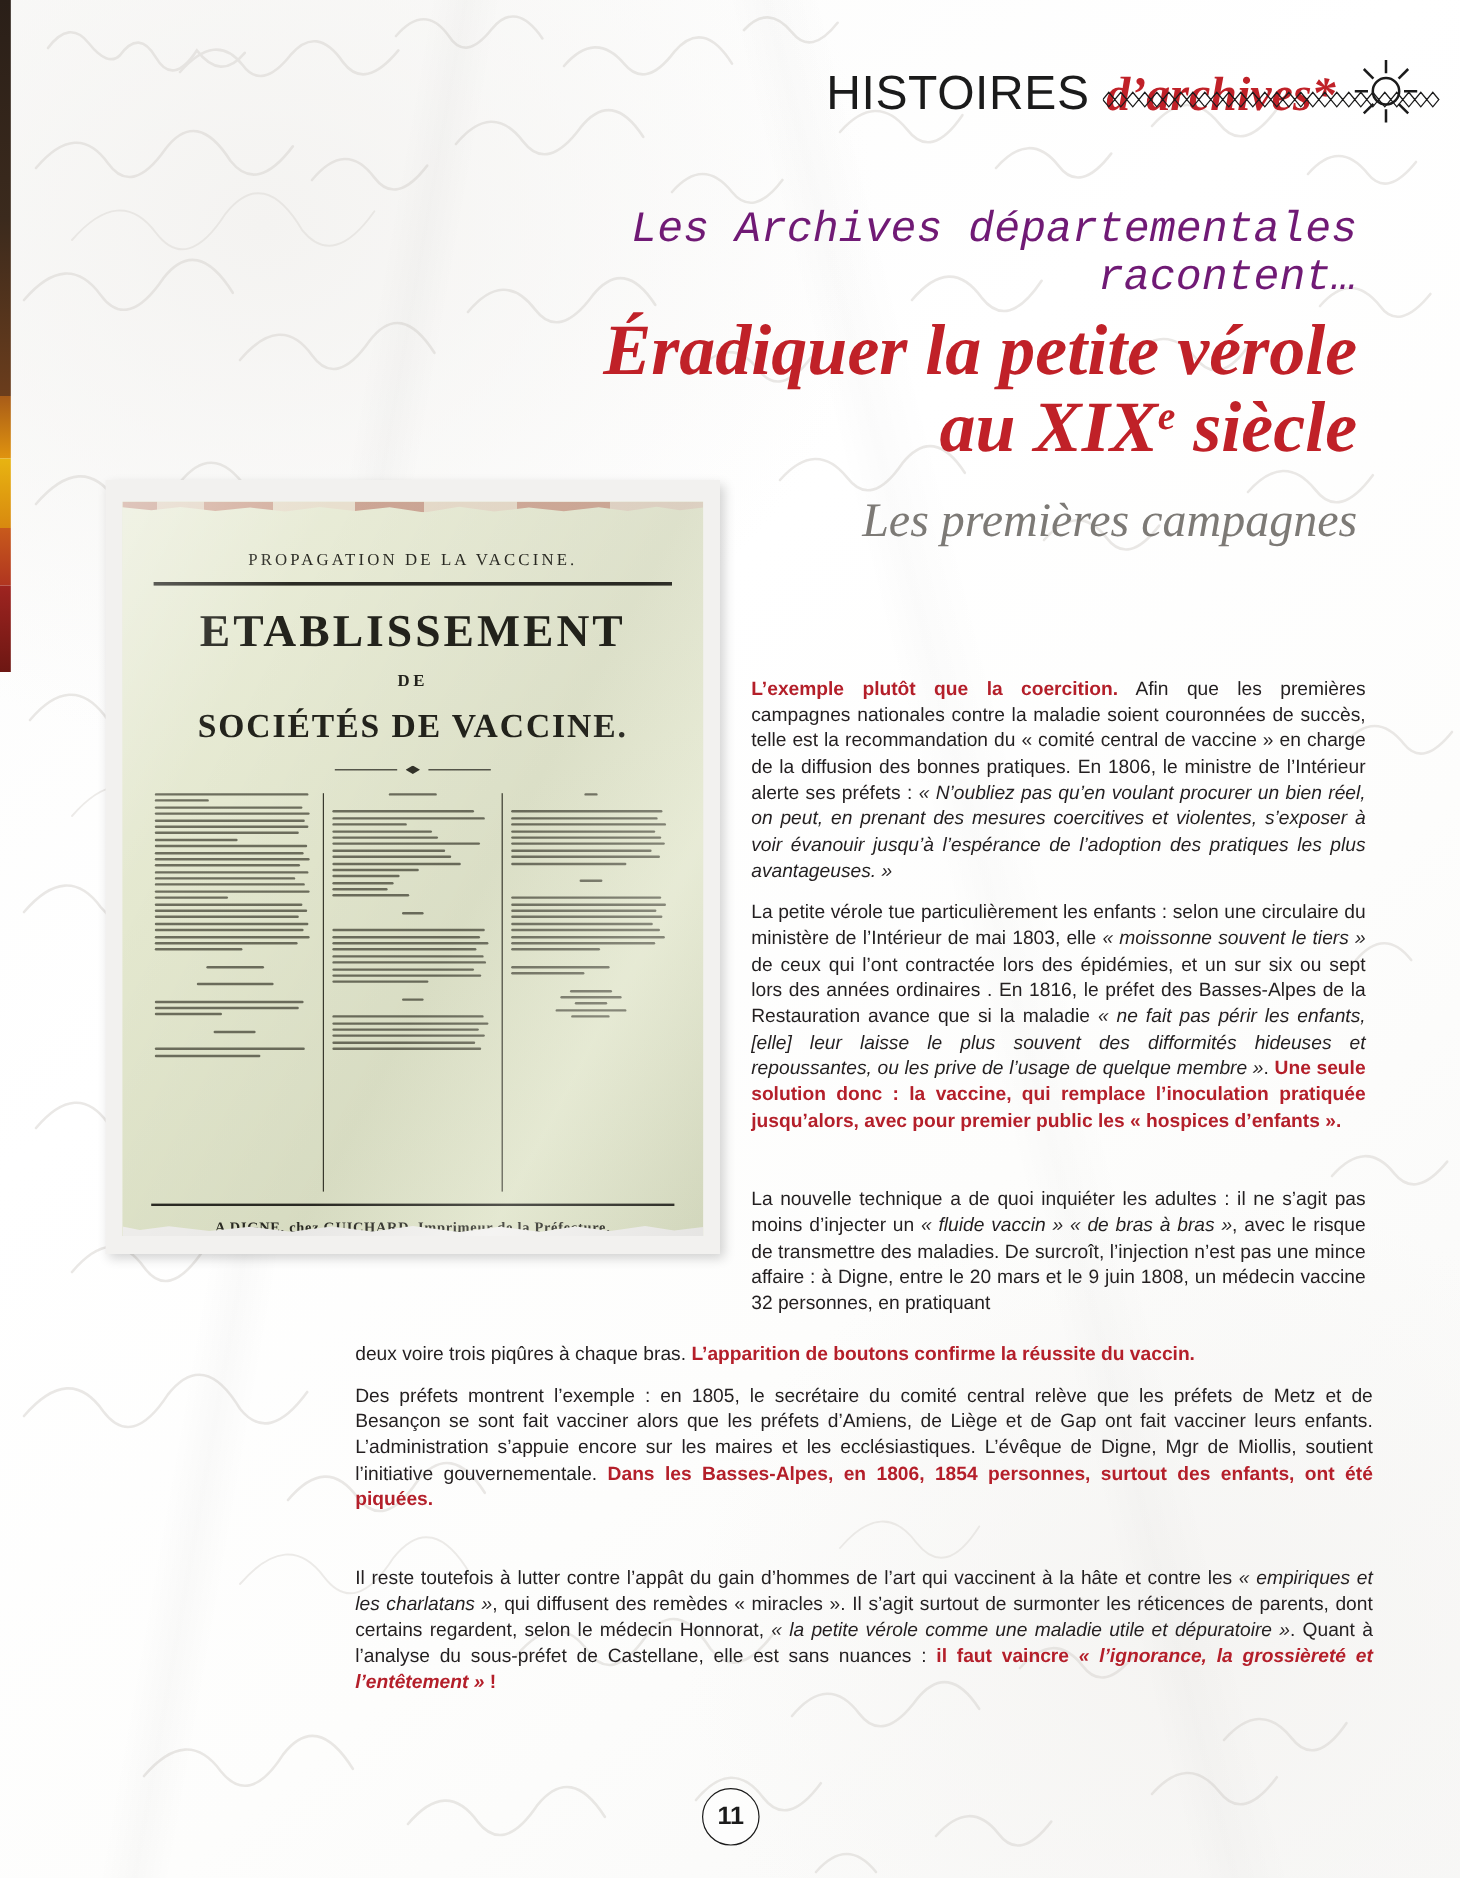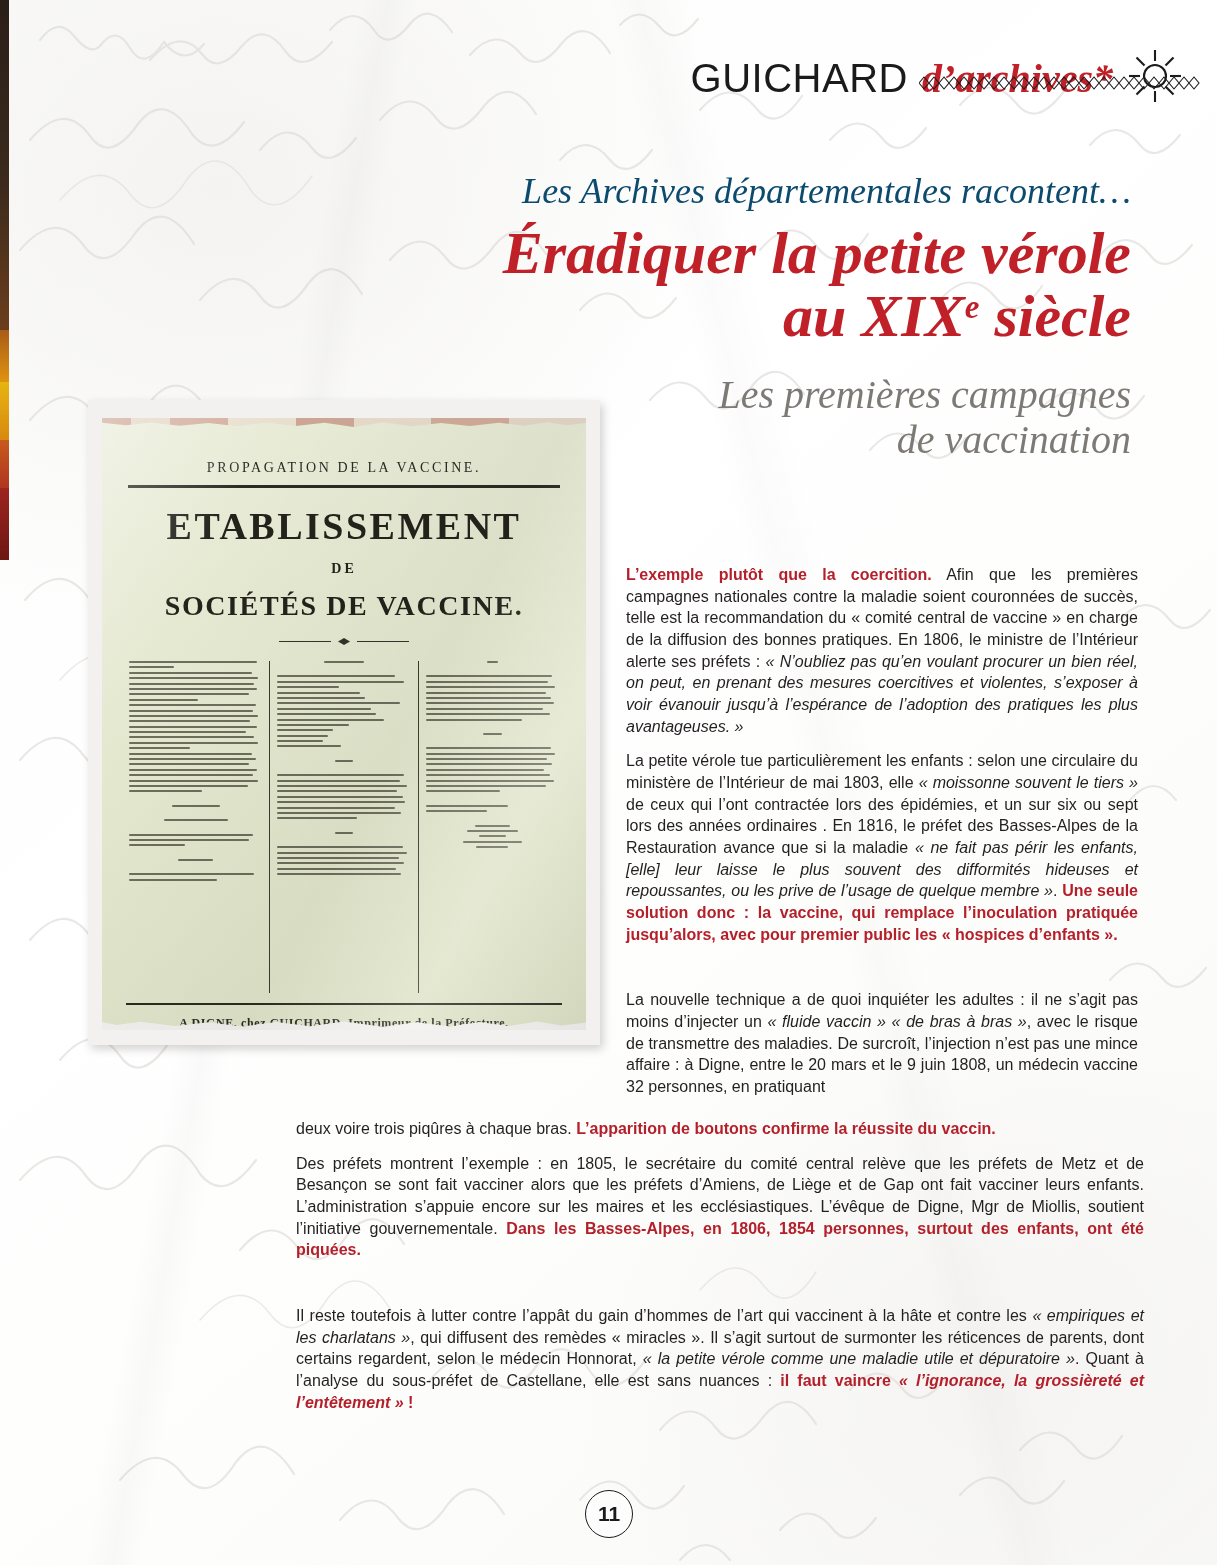--- a/index.html
+++ b/index.html
@@ -91,24 +91,24 @@
 
   
   .title-block {
     position: absolute;
     right: 86px;
     top: 172px;
     width: 760px;
     text-align: right;
   }
   .eyebrow {
-    font-family: Liberation Serif, serif;
+    font-family: Liberation Mono, monospace;
     font-style: italic;
     font-size: 36px;
-    color: #0c4a6e;
+    color: #701a75;
     line-height: 1.1;
     margin: 0 0 10px 0;
   }
   .title-main {
     font-family: "Liberation Serif", serif;
     font-style: italic;
     font-weight: 700;
     font-size: 60px;
     color: #c02128;
     line-height: 1.06;
@@ -402,21 +402,21 @@
   <div class="edge-strip">
     <div class="seg" style="height:330px;background:linear-gradient(180deg,#2a1f18 0%,#3b2a1d 55%,#6b3d1c 100%)"></div>
     <div class="seg" style="height:52px;background:linear-gradient(180deg,#a85c18 0%,#e0930f 100%)"></div>
     <div class="seg" style="height:58px;background:linear-gradient(180deg,#e8b411 0%,#d8890f 100%)"></div>
     <div class="seg" style="height:48px;background:linear-gradient(180deg,#c85a1c 0%,#b03520 100%)"></div>
     <div class="seg" style="height:72px;background:linear-gradient(180deg,#9e2420 0%,#6d1713 100%)"></div>
   </div>
 
   <div class="header">
     <div class="kicker">
-      <span class="kicker-hist">GUICHARD</span>
+      <span class="kicker-hist">HISTOIRES</span>
       <span class="kicker-arch">d’archives*</span>
       <span class="sun-icon">
         <svg width="56" height="56" viewBox="0 0 56 56">
           <circle cx="28" cy="28" r="11" fill="none" stroke="#1b1b1b" stroke-width="2.1"></circle>
           <g stroke="#1b1b1b" stroke-width="2.1" stroke-linecap="butt">
             <line x1="28" y1="2" x2="28" y2="13"></line>
             <line x1="28" y1="43" x2="28" y2="54"></line>
             <line x1="2" y1="28" x2="13" y2="28"></line>
             <line x1="43" y1="28" x2="54" y2="28"></line>
             <line x1="9.5" y1="9.5" x2="17.5" y2="17.5"></line>
@@ -445,21 +445,20 @@
   </svg>
 
   <div class="title-block">
     <p class="eyebrow">Les Archives départementales racontent…</p>
     <h1 class="title-main">
       <span>Éradiquer la petite vérole</span>
       <span class="l2"><span>au XIX</span><sup>e</sup><span> siècle</span></span>
     </h1>
     <p class="subtitle">
       <span>Les premières campagnes</span>
-      <span class="l2">de vaccination</span>
     </p>
   </div>
 
   <div class="illus-wrap">
     <div class="illus-shadow"></div>
     <div class="poster">
       <div class="poster-inner">
         <div class="p-head1">PROPAGATION DE LA VACCINE.</div>
         <div class="p-rule-thick"></div>
         <div class="p-head2">ETABLISSEMENT</div>

